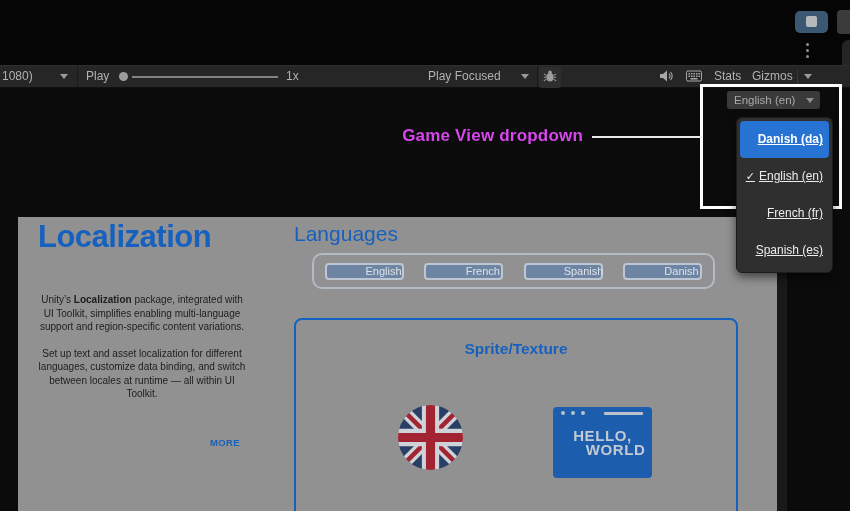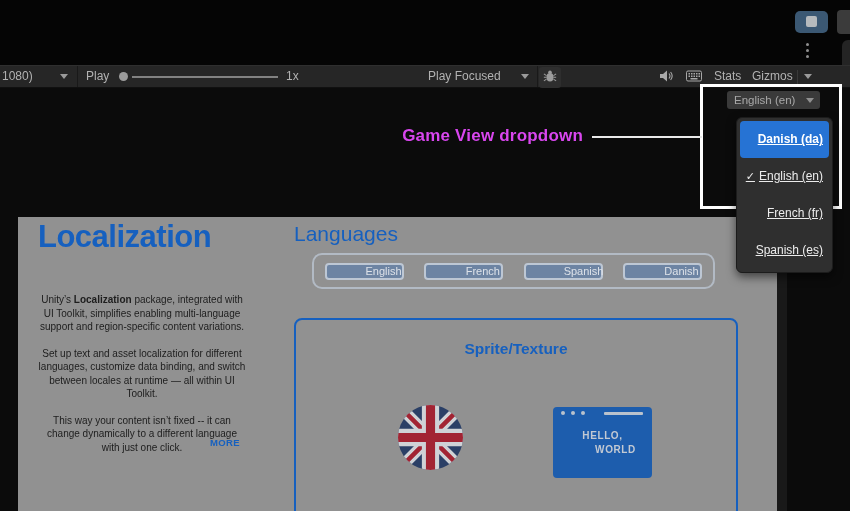--- a/index.html
+++ b/index.html
@@ -57,21 +57,21 @@
   .lang-btn { width:79px; height:17px; background:#6d84a3; border:2px solid #bdc7d4; border-radius:4px; font-size:11px; line-height:13px; text-align:center; color:#dde2e9;padding-left:38px; }
 
   .sprite-box { position:absolute; left:276px; top:101px; width:444px; height:200px; border:2px solid #1660bf; border-radius:8px; }
   .sprite-heading { position:absolute; left:0; top:20px; width:100%; text-align:center; font-size:15.5px; font-weight:700; color:#1660bf; }
 
   .flag { position:absolute; left:380px; top:188px; width:65px; height:65px; }
   .hello-window { position:absolute; left:535px; top:190px; width:99px; height:71px; background:#1d5dad; border-radius:4px; }
   .hw-dots { position:absolute; left:8px; top:4px; display:flex; gap:6px; }
   .hw-dots i { width:4px; height:4px; border-radius:50%; background:#b9c2cd; }
   .hw-line { position:absolute; right:9px; top:5px; width:39px; height:2.5px; background:#b9c2cd; border-radius:1px; }
-  .hw-text { margin-top:22px; text-align:center; font-size:10px; font-weight:700; letter-spacing:.6px; line-height:14px; color:#c2c9d3; }
+  .hw-text { margin-top:22px; text-align:center; font-size:15px; font-weight:700; letter-spacing:.6px; line-height:14px; color:#c2c9d3; }
 </style>
 </head>
 <body>
 
 <div id="root">
 
   <div class="topstrip">
     <div class="top-blue-btn">
         <div class="sq"></div>
       </div>
@@ -145,21 +145,20 @@
 
   <div class="game"></div>
   <div class="right-strip"></div>
 
   <div class="page">
     <div class="page-title">Localization</div>
 
     <div class="intro">
       <p><span>Unity’s </span><b>Localization</b><span> package, integrated with UI Toolkit, simplifies enabling multi-language support and region-specific content variations.</span></p>
       <p>Set up text and asset localization for different languages, customize data binding, and switch between locales at runtime — all within UI Toolkit.</p>
-      <p>This way your content isn’t fixed -- it can change dynamically to a different language with just one click.</p>
     </div>
     <div class="more">MORE</div>
 
     <div class="langs-heading">Languages</div>
     <div class="lang-box">
       <div class="lang-btn">English</div>
       <div class="lang-btn">French</div>
       <div class="lang-btn">Spanish</div>
       <div class="lang-btn">Danish</div>
     </div>

